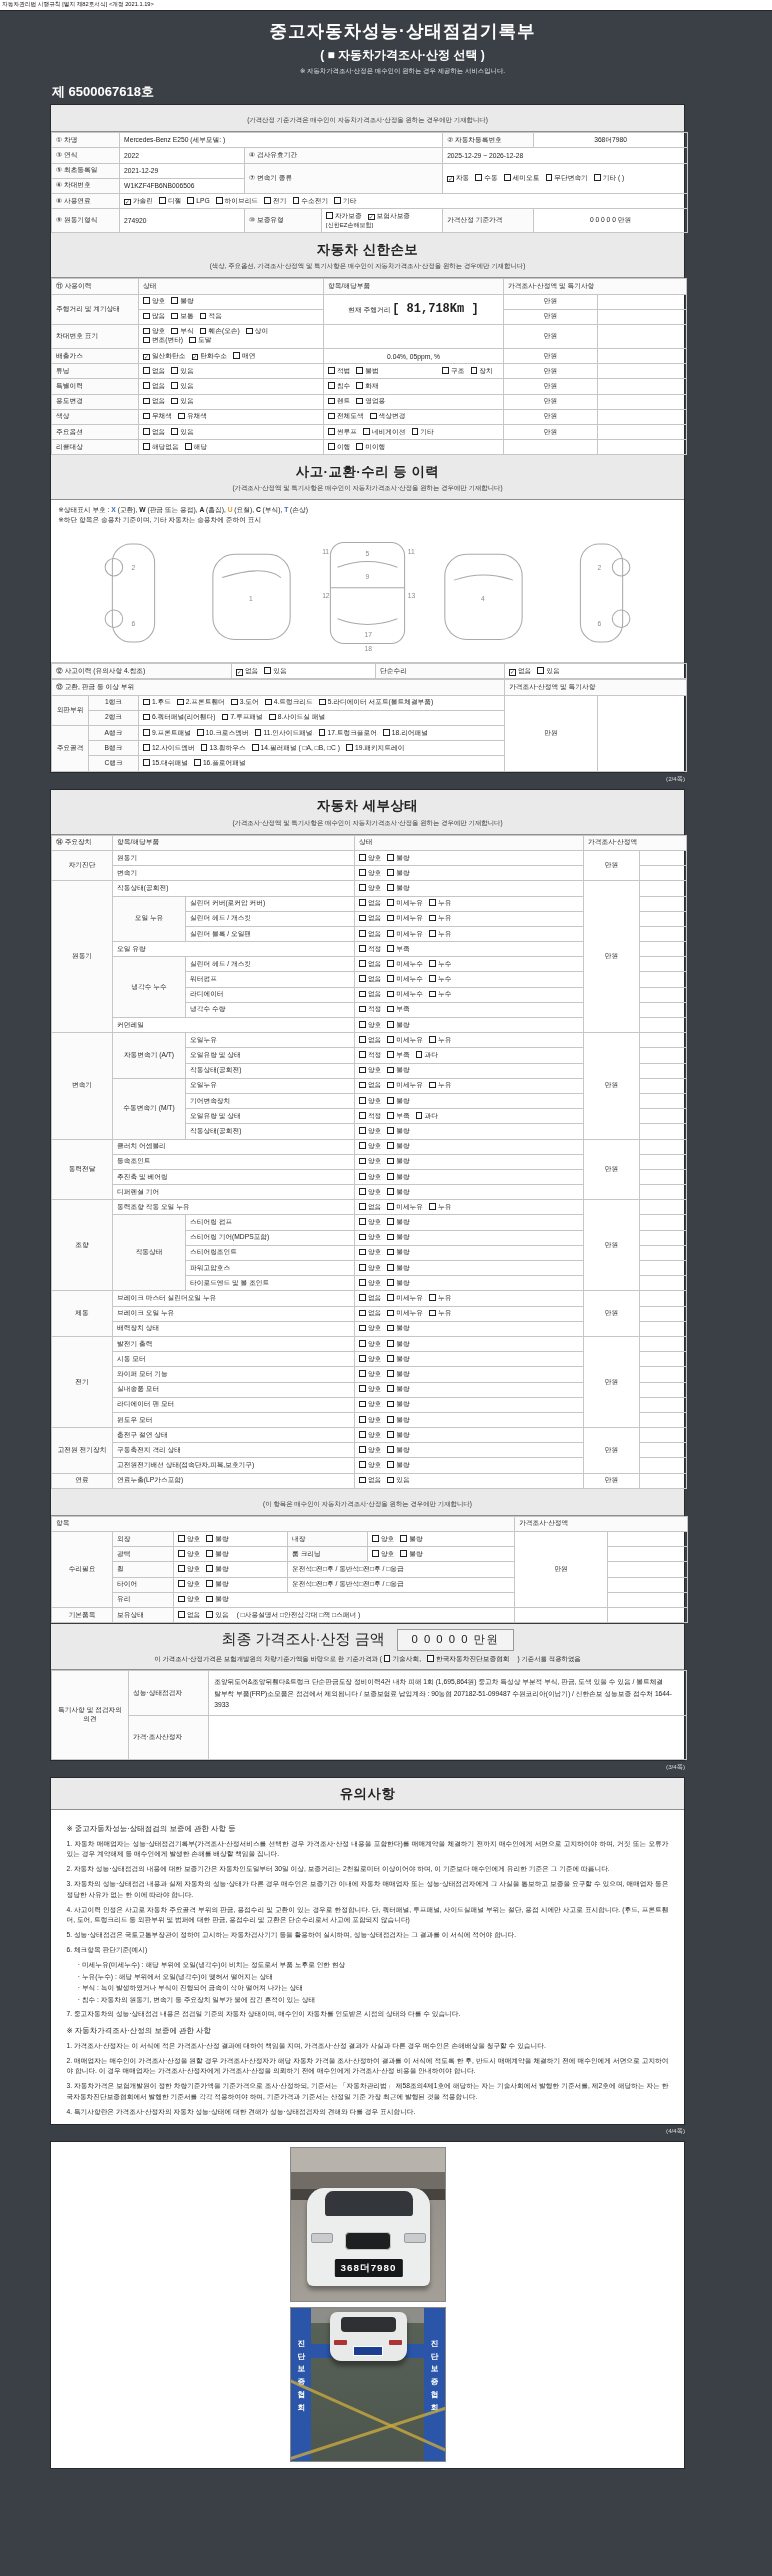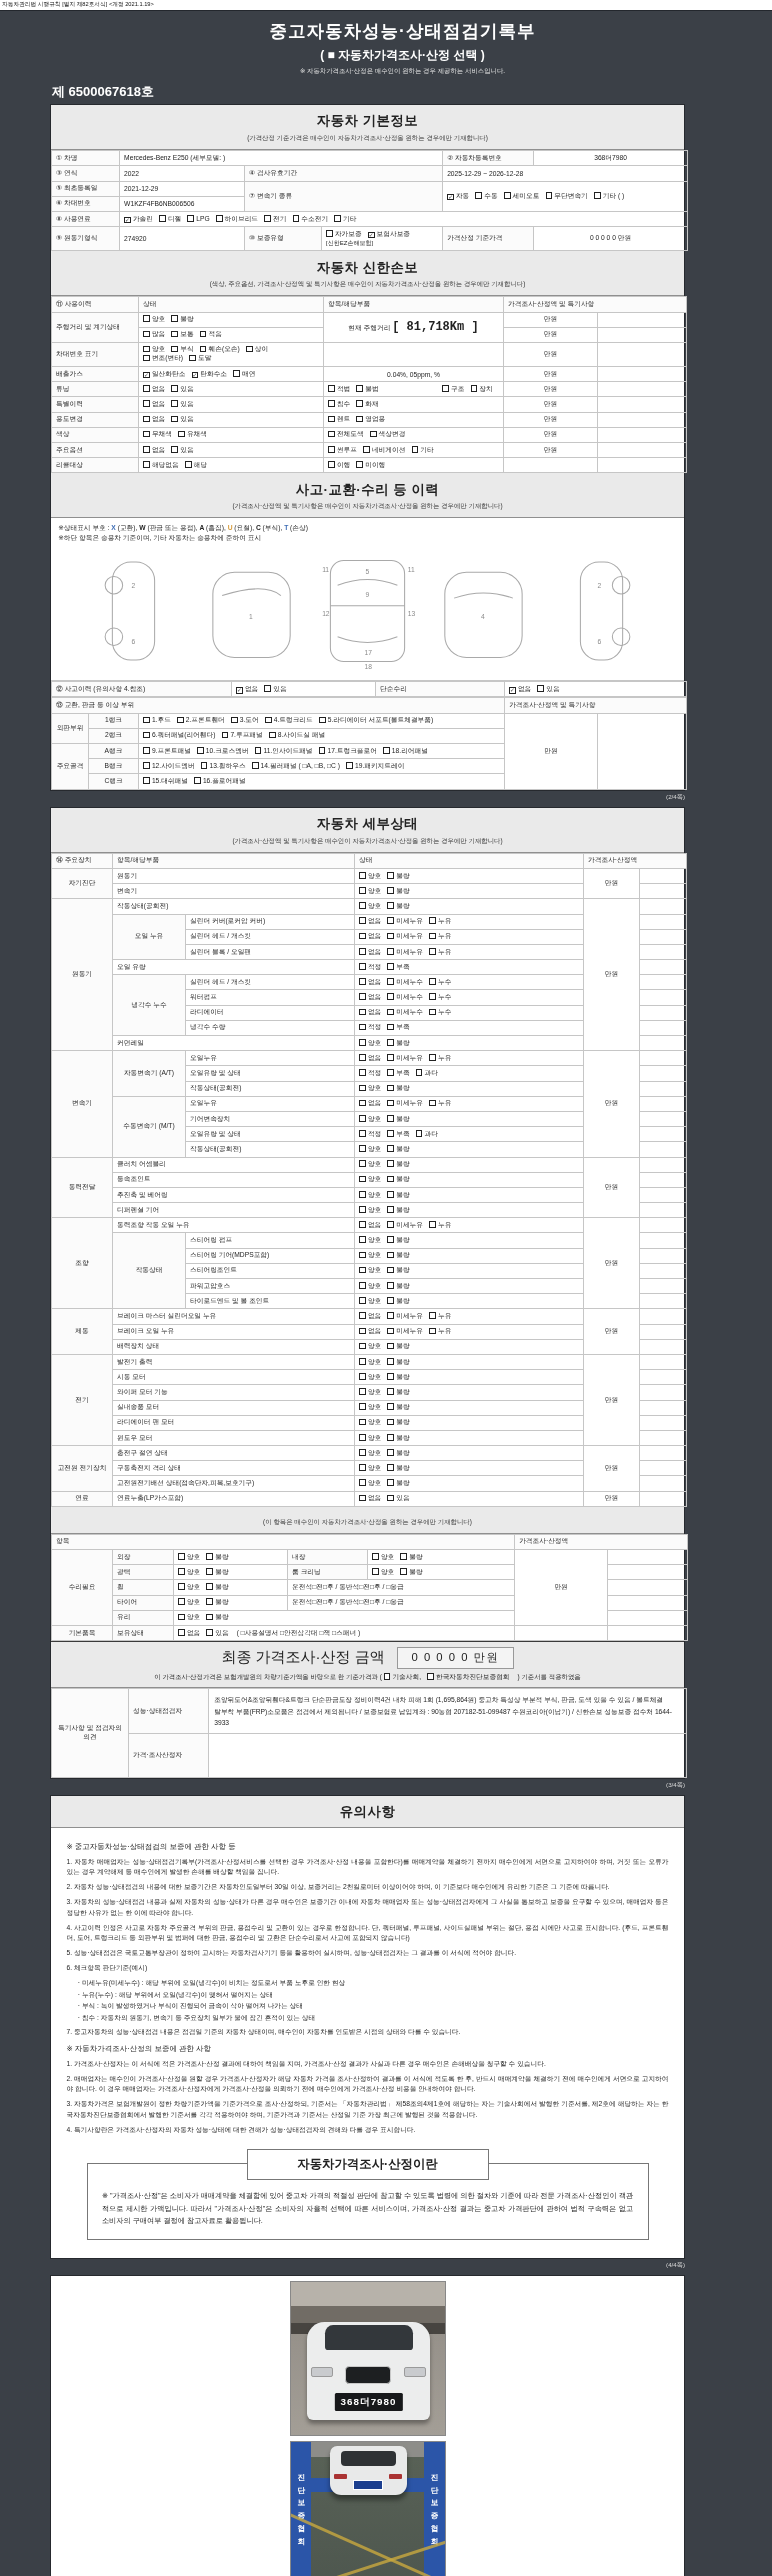--- a/index.html
+++ b/index.html
@@ -68,21 +68,20 @@
 
 <div class="titleblock">
   <div class="title">중고자동차성능·상태점검기록부</div>
   <div class="titlesub">( ■ 자동차가격조사·산정 선택 )</div>
   <div class="titlenote">※ 자동차가격조사·산정은 매수인이 원하는 경우 제공하는 서비스입니다.</div>
 </div>
 <div class="docno">제 6500067618호</div>
 
 <div class="card">
   <div class="band">
-    <div class="band-title">자동차 기본정보</div>
     <div class="band-sub">(가격산정 기준가격은 매수인이 자동차가격조사·산정을 원하는 경우에만 기재합니다)</div>
   </div>
   <table class="t">
     <colgroup>
         <col style="width:68px">
         <col style="width:125px">
         <col style="width:77px">
         <col style="width:121px">
         <col style="width:91px">
         <col style="width:154px">
@@ -691,24 +690,20 @@
       <div class="n-sub">·  누유(누수) : 해당 부위에서 오일(냉각수)이 맺혀서 떨어지는 상태</div>
       <div class="n-sub">·  부식 : 녹이 발생하였거나 부식이 진행되어 금속이 삭아 떨어져 나가는 상태</div>
       <div class="n-sub">·  침수 : 자동차의 원동기, 변속기 등 주요장치 일부가 물에 잠긴 흔적이 있는 상태</div>
       <div class="n-item">7.  중고자동차의 성능·상태점검 내용은 점검일 기준의 자동차 상태이며, 매수인이 자동차를 인도받은 시점의 상태와 다를 수 있습니다.</div>
       <div class="n-intro">※ 자동차가격조사·산정의 보증에 관한 사항</div>
       <div class="n-item">1.  가격조사·산정자는 이 서식에 적은 가격조사·산정 결과에 대하여 책임을 지며, 가격조사·산정 결과가 사실과 다른 경우 매수인은 손해배상을 청구할 수 있습니다.</div>
       <div class="n-item">2.  매매업자는 매수인이 가격조사·산정을 원할 경우 가격조사·산정자가 해당 자동차 가격을 조사·산정하여 결과를 이 서식에 적도록 한 후, 반드시 매매계약을 체결하기 전에 매수인에게 서면으로 고지하여야 합니다. 이 경우 매매업자는 가격조사·산정자에게 가격조사·산정을 의뢰하기 전에 매수인에게 가격조사·산정 비용을 안내하여야 합니다.</div>
       <div class="n-item">3.  자동차가격은 보험개발원이 정한 차량기준가액을 기준가격으로 조사·산정하되, 기준서는 「자동차관리법」 제58조의4제1호에 해당하는 자는 기술사회에서 발행한 기준서를, 제2호에 해당하는 자는 한국자동차진단보증협회에서 발행한 기준서를 각각 적용하여야 하며, 기준가격과 기준서는 산정일 기준 가장 최근에 발행된 것을 적용합니다.</div>
       <div class="n-item">4.  특기사항란은 가격조사·산정자의 자동차 성능·상태에 대한 견해가 성능·상태점검자의 견해와 다를 경우 표시합니다.</div>
     </div>
-  <div class="pricebox">
-    <div class="pricebox-title">자동차가격조사·산정이란</div>
-    <div class="pricebox-text">※ "가격조사·산정"은 소비자가 매매계약을 체결함에 있어 중고차 가격의 적절성 판단에 참고할 수 있도록 법령에 의한 절차와 기준에 따라 전문 가격조사·산정인이 객관적으로 제시한 가액입니다. 따라서 "가격조사·산정"은 소비자의 자율적 선택에 따른 서비스이며, 가격조사·산정 결과는 중고차 가격판단에 관하여 법적 구속력은 없고 소비자의 구매여부 결정에 참고자료로 활용됩니다.</div>
-  </div>
 </div>
 <div class="marker">(4/4쪽)</div>
 
 <div class="card">
   <div class="photo photo1">
     <div class="p1-car">
       <div class="p1-glass"></div>
       <div class="p1-light" style="left:4.1px"></div>
       <div class="p1-light" style="right:4.1px"></div>
       <div class="p1-grille"></div>

